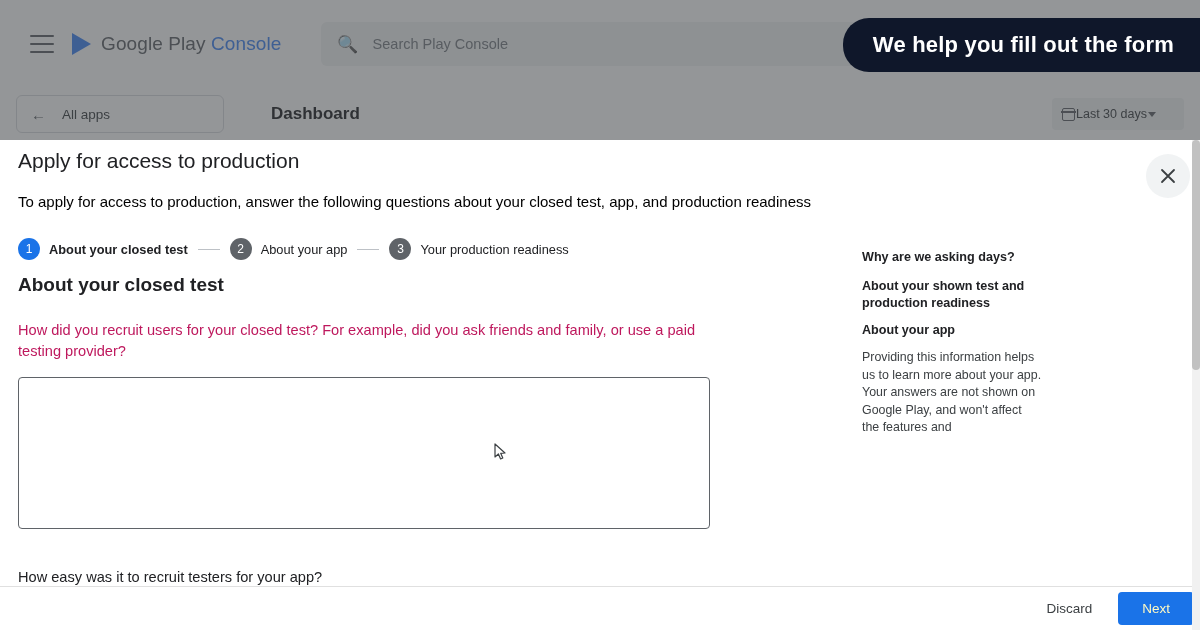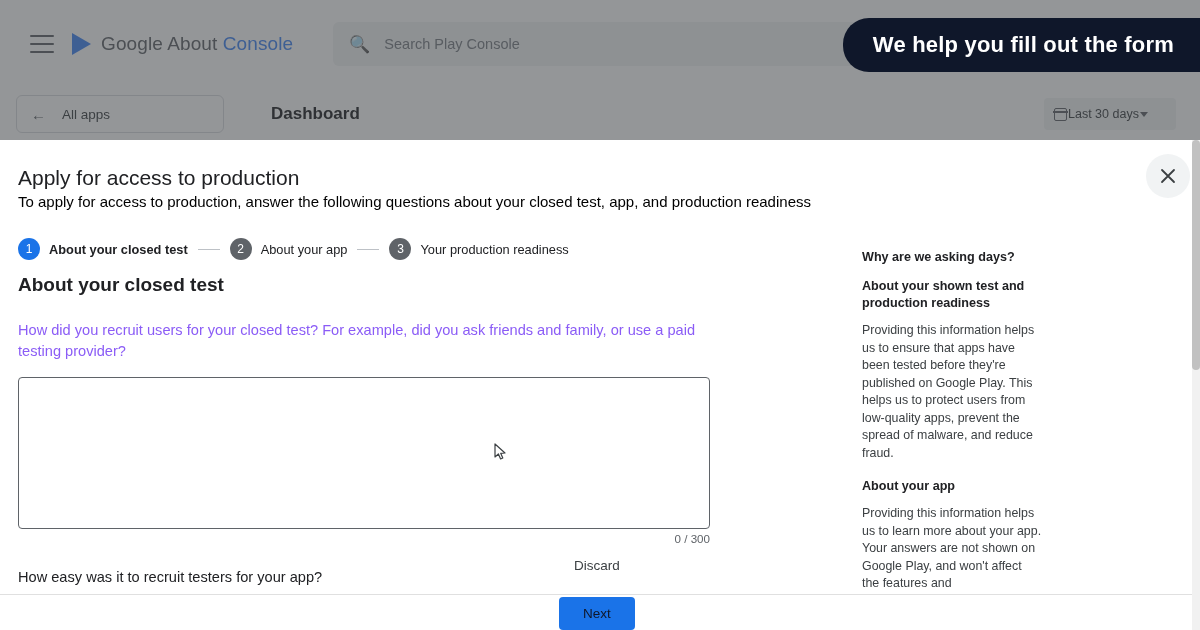--- a/index.html
+++ b/index.html
@@ -64,21 +64,21 @@
   .allapps {
     width: 208px; height: 38px;
     border: 1px solid #dadce0; border-radius: 6px;
     display: flex; align-items: center; gap: 16px;
     padding: 0 14px;
     color: #3c4043; font-size: 13.5px;
   }
   .arrow-left { font-size: 15px; color: #5f6368; }
   .dash-title { margin-left: 47px; font-size: 17px; color: #202124; font-weight: bold; }
   .daterange {
-    position: absolute; right: 24px; top: 10px;
+    position: absolute; right: 16px; top: 10px;
     height: 32px; min-width: 132px;
     background: #f1f3f4; border-radius: 4px;
     display: flex; align-items: center; gap: 1px;
     padding: 0 10px; color: #3c4043; font-size: 12.5px;
   }
   .cal-ico {
     width: 13px; height: 13px; border: 1.6px solid #5f6368; border-radius: 2px;
     position: relative;
   }
   .cal-ico:before {
@@ -103,21 +103,21 @@
     left: 0; top: 140px; right: 0; bottom: 0;
     background: #ffffff;
     border-top-left-radius: 0; border-top-right-radius: 0;
     overflow: hidden;
   }
   .dialog-inner {
     position: absolute; inset: 0;
     padding: 0;
   }
   .dlg-title {
-    position: absolute; left: 18px; top: 26px;
+    position: absolute; left: 18px; top: 9px;
     font-size: 21px; color: #202124; font-weight: 400;
   }
   .dlg-sub {
     position: absolute; left: 18px; top: 53px;
     font-size: 15px; color: #000000;
   }
   .close-btn {
     position: absolute; right: 10px; top: 14px;
     width: 44px; height: 44px; border-radius: 50%;
     background: #f1f3f4;
@@ -141,21 +141,21 @@
   .step-label { font-size: 12.8px; color: #202124; }
   .step-label.active { font-weight: bold; }
   .step-line { width: 22px; height: 1px; background: #bdc1c6; margin: 0 10px; }
 
   .sec-title {
     position: absolute; left: 18px; top: 134px;
     font-size: 19px; color: #202124; font-weight: bold;
   }
   .question1 {
     position: absolute; left: 18px; top: 180px; width: 690px;
-    font-size: 14.6px; color: #8b5cf6; line-height: 21px;
+    font-size: 14.6px; color: #be185d; line-height: 21px;
   }
   .textarea-box {
     position: absolute; left: 18px; top: 237px;
     width: 692px; height: 152px;
     border: 1px solid #5f6368; border-radius: 4px;
     background: #fff;
   }
   .char-count {
     position: absolute; left: 18px; top: 392px; width: 692px;
     text-align: right; font-size: 11.6px; color: #5f6368;
@@ -181,32 +181,32 @@
 
   
   .cursor {
     position: absolute; left: 494px; top: 303px;
     width: 14px; height: 18px;
     pointer-events: none;
   }
 
   
   .dlg-footer {
-    position: absolute; left: 0; right: 0; bottom: 0; height: 36px;
+    position: absolute; left: 0; right: 0; bottom: 0; height: 44px;
     background: #ffffff;
     border-top: 1px solid #e0e0e0;
     display: flex; align-items: center; justify-content: flex-end;
-    padding-right: 6px; gap: 16px; flex-direction: column;
+    padding-right: 6px; gap: 16px;
   }
   .btn-discard {
     font-size: 13.5px; color: #3c4043; background: none; border: none;
     padding: 8px 10px; cursor: pointer;
   }
   .btn-next {
-    font-size: 13.5px; color: #0f172a; background: #1a73e8;
+    font-size: 13.5px; color: #fef9c3; background: #1a73e8;
     border: none; border-radius: 4px; padding: 9px 24px; cursor: pointer;
   }
 
   
   .scrollbar-track {
     position: absolute; right: 0; top: 140px; bottom: 0; width: 8px;
     background: #f1f1f1;
   }
   .scrollbar-thumb {
     position: absolute; right: 0; top: 140px; width: 8px; height: 230px;
@@ -233,21 +233,21 @@
   <div class="bg-console">
 
     <div class="bg-topbar">
       <div class="hamburger">
         <span></span>
           <span></span>
           <span></span>
       </div>
       <div class="brand">
         <div class="play-logo"></div>
-        <div class="brand-text"><span>Google About </span><span class="accent">Console</span></div>
+        <div class="brand-text"><span>Google Play </span><span class="accent">Console</span></div>
       </div>
       <div class="searchbar">
         <span class="search-ico">🔍</span>
         <span class="search-ph">Search Play Console</span>
       </div>
     </div>
 
     <div class="bg-secondrow">
       <div class="allapps">
         <span class="arrow-left">←</span>
@@ -290,28 +290,26 @@
         <div class="step">
           <div class="step-num inactive">3</div>
           <div class="step-label">Your production readiness</div>
         </div>
       </div>
 
       <div class="sec-title">About your closed test</div>
       <div class="question1">How did you recruit users for your closed test? For example, did you ask friends and family, or use a paid testing provider?</div>
 
       <div class="textarea-box"></div>
-      <div class="char-count">0 / 300</div>
 
       <div class="question2">How easy was it to recruit testers for your app?</div>
 
       <div class="help">
         <h4>Why are we asking days?</h4>
         <h5>About your shown test and production readiness</h5>
-        <p>Providing this information helps us to ensure that apps have been tested before they're published on Google Play. This helps us to protect users from low-quality apps, prevent the spread of malware, and reduce fraud.</p>
         <h5>About your app</h5>
         <p>Providing this information helps us to learn more about your app. Your answers are not shown on Google Play, and won't affect the features and</p>
       </div>
 
       <svg class="cursor" viewBox="0 0 14 18">
         <path d="M1 1 L1 14 L4.4 11 L6.6 16 L8.8 15 L6.7 10.3 L11 10 Z" fill="none" stroke="#3c4043" stroke-width="1.2" stroke-linejoin="round"></path>
       </svg>
 
       <div class="dlg-footer">
         <button class="btn-discard">Discard</button>

